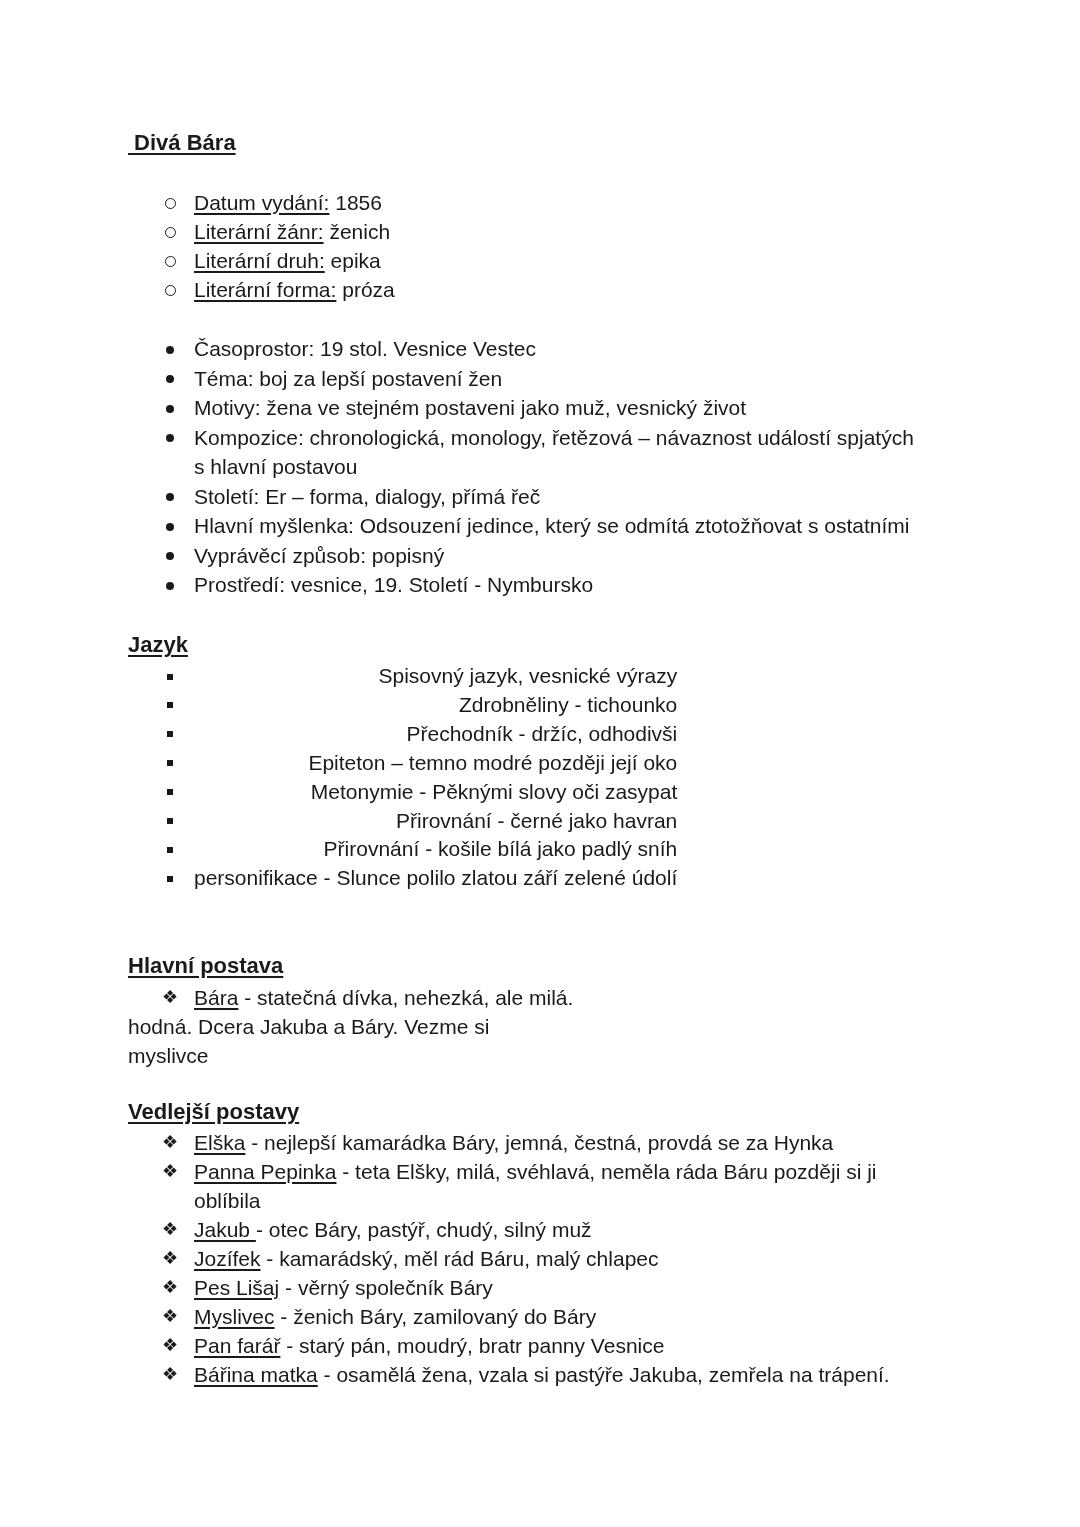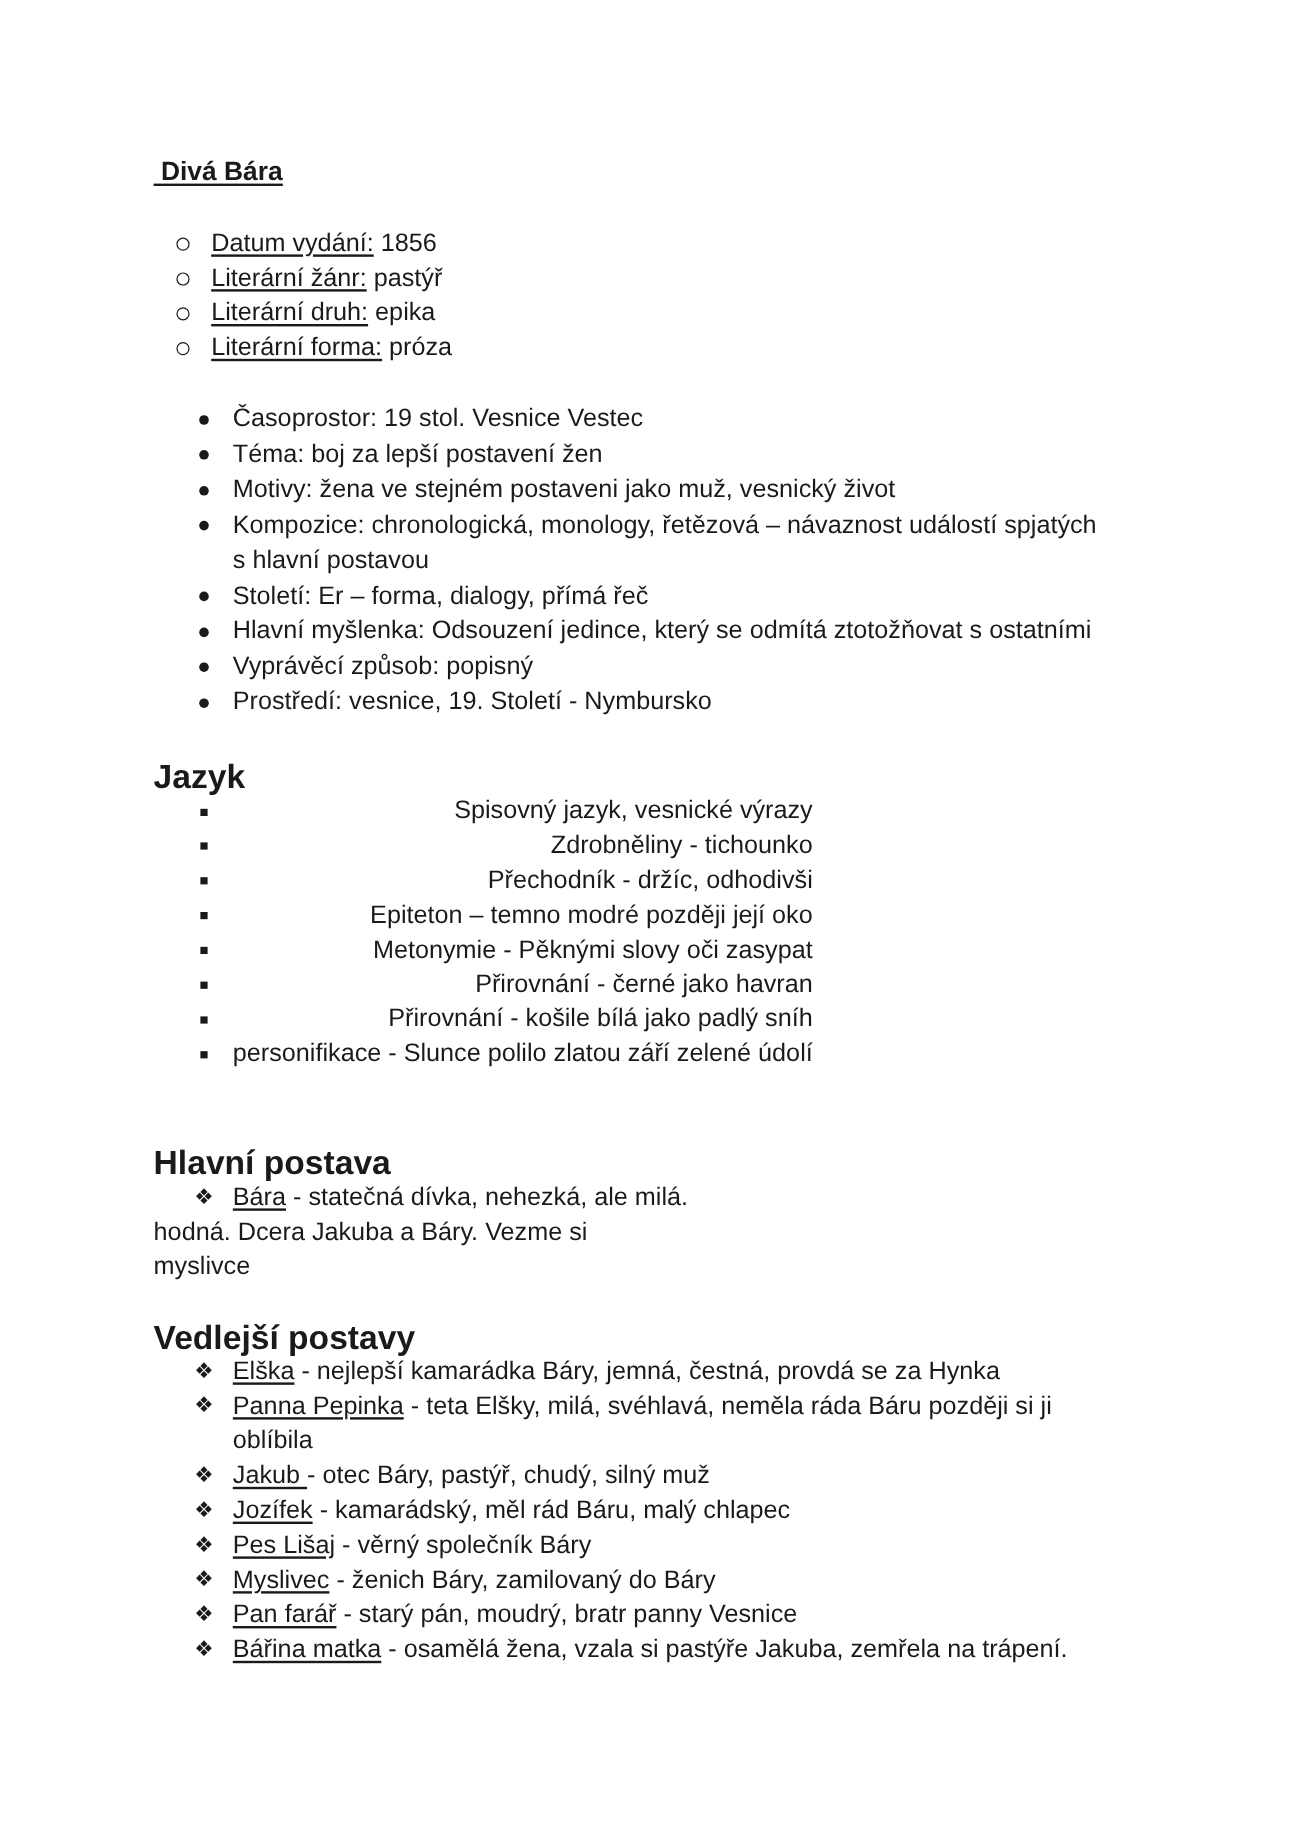--- a/index.html
+++ b/index.html
@@ -79,28 +79,29 @@
       margin-top: 0px;
     }
     .diamond-marker {
       font-size: 18px;
       color: #1a1a1a;
     }
     .u {
       text-decoration: underline;
       text-underline-offset: 3px;
     }
-    #meta-list { left: 110px; top: 188px; }
+    #meta-list { left: 128px; top: 188px; }
     #info-list { left: 128px; top: 334px; }
     #info-list li { line-height: 29.5px; }
     .heading {
       position: absolute;
       left: 128px;
       font-weight: bold;
-      font-size: 28px;
+      font-size: 22px;
+      text-decoration: underline;
       text-underline-offset: 3px;
     }
     #jazyk-heading { top: 632px; }
     #jazyk-list { left: 128px; top: 662px; text-align: right; }
     #jazyk-list li { line-height: 28.9px; }
     #hlavni-heading { top: 953px; }
     .main-char {
       position: absolute;
       left: 128px;
       top: 983px;
@@ -128,21 +129,21 @@
     <li>
       <span class="marker circle-marker">
           <span></span>
         </span>
       <span class="u">Datum vydání:</span><span> 1856</span>
     </li>
     <li>
       <span class="marker circle-marker">
           <span></span>
         </span>
-      <span class="u">Literární žánr:</span><span> pastýř</span>
+      <span class="u">Literární žánr:</span><span> ženich</span>
     </li>
     <li>
       <span class="marker circle-marker">
           <span></span>
         </span>
       <span class="u">Literární druh:</span><span> epika</span>
     </li>
     <li>
       <span class="marker circle-marker">
           <span></span>

